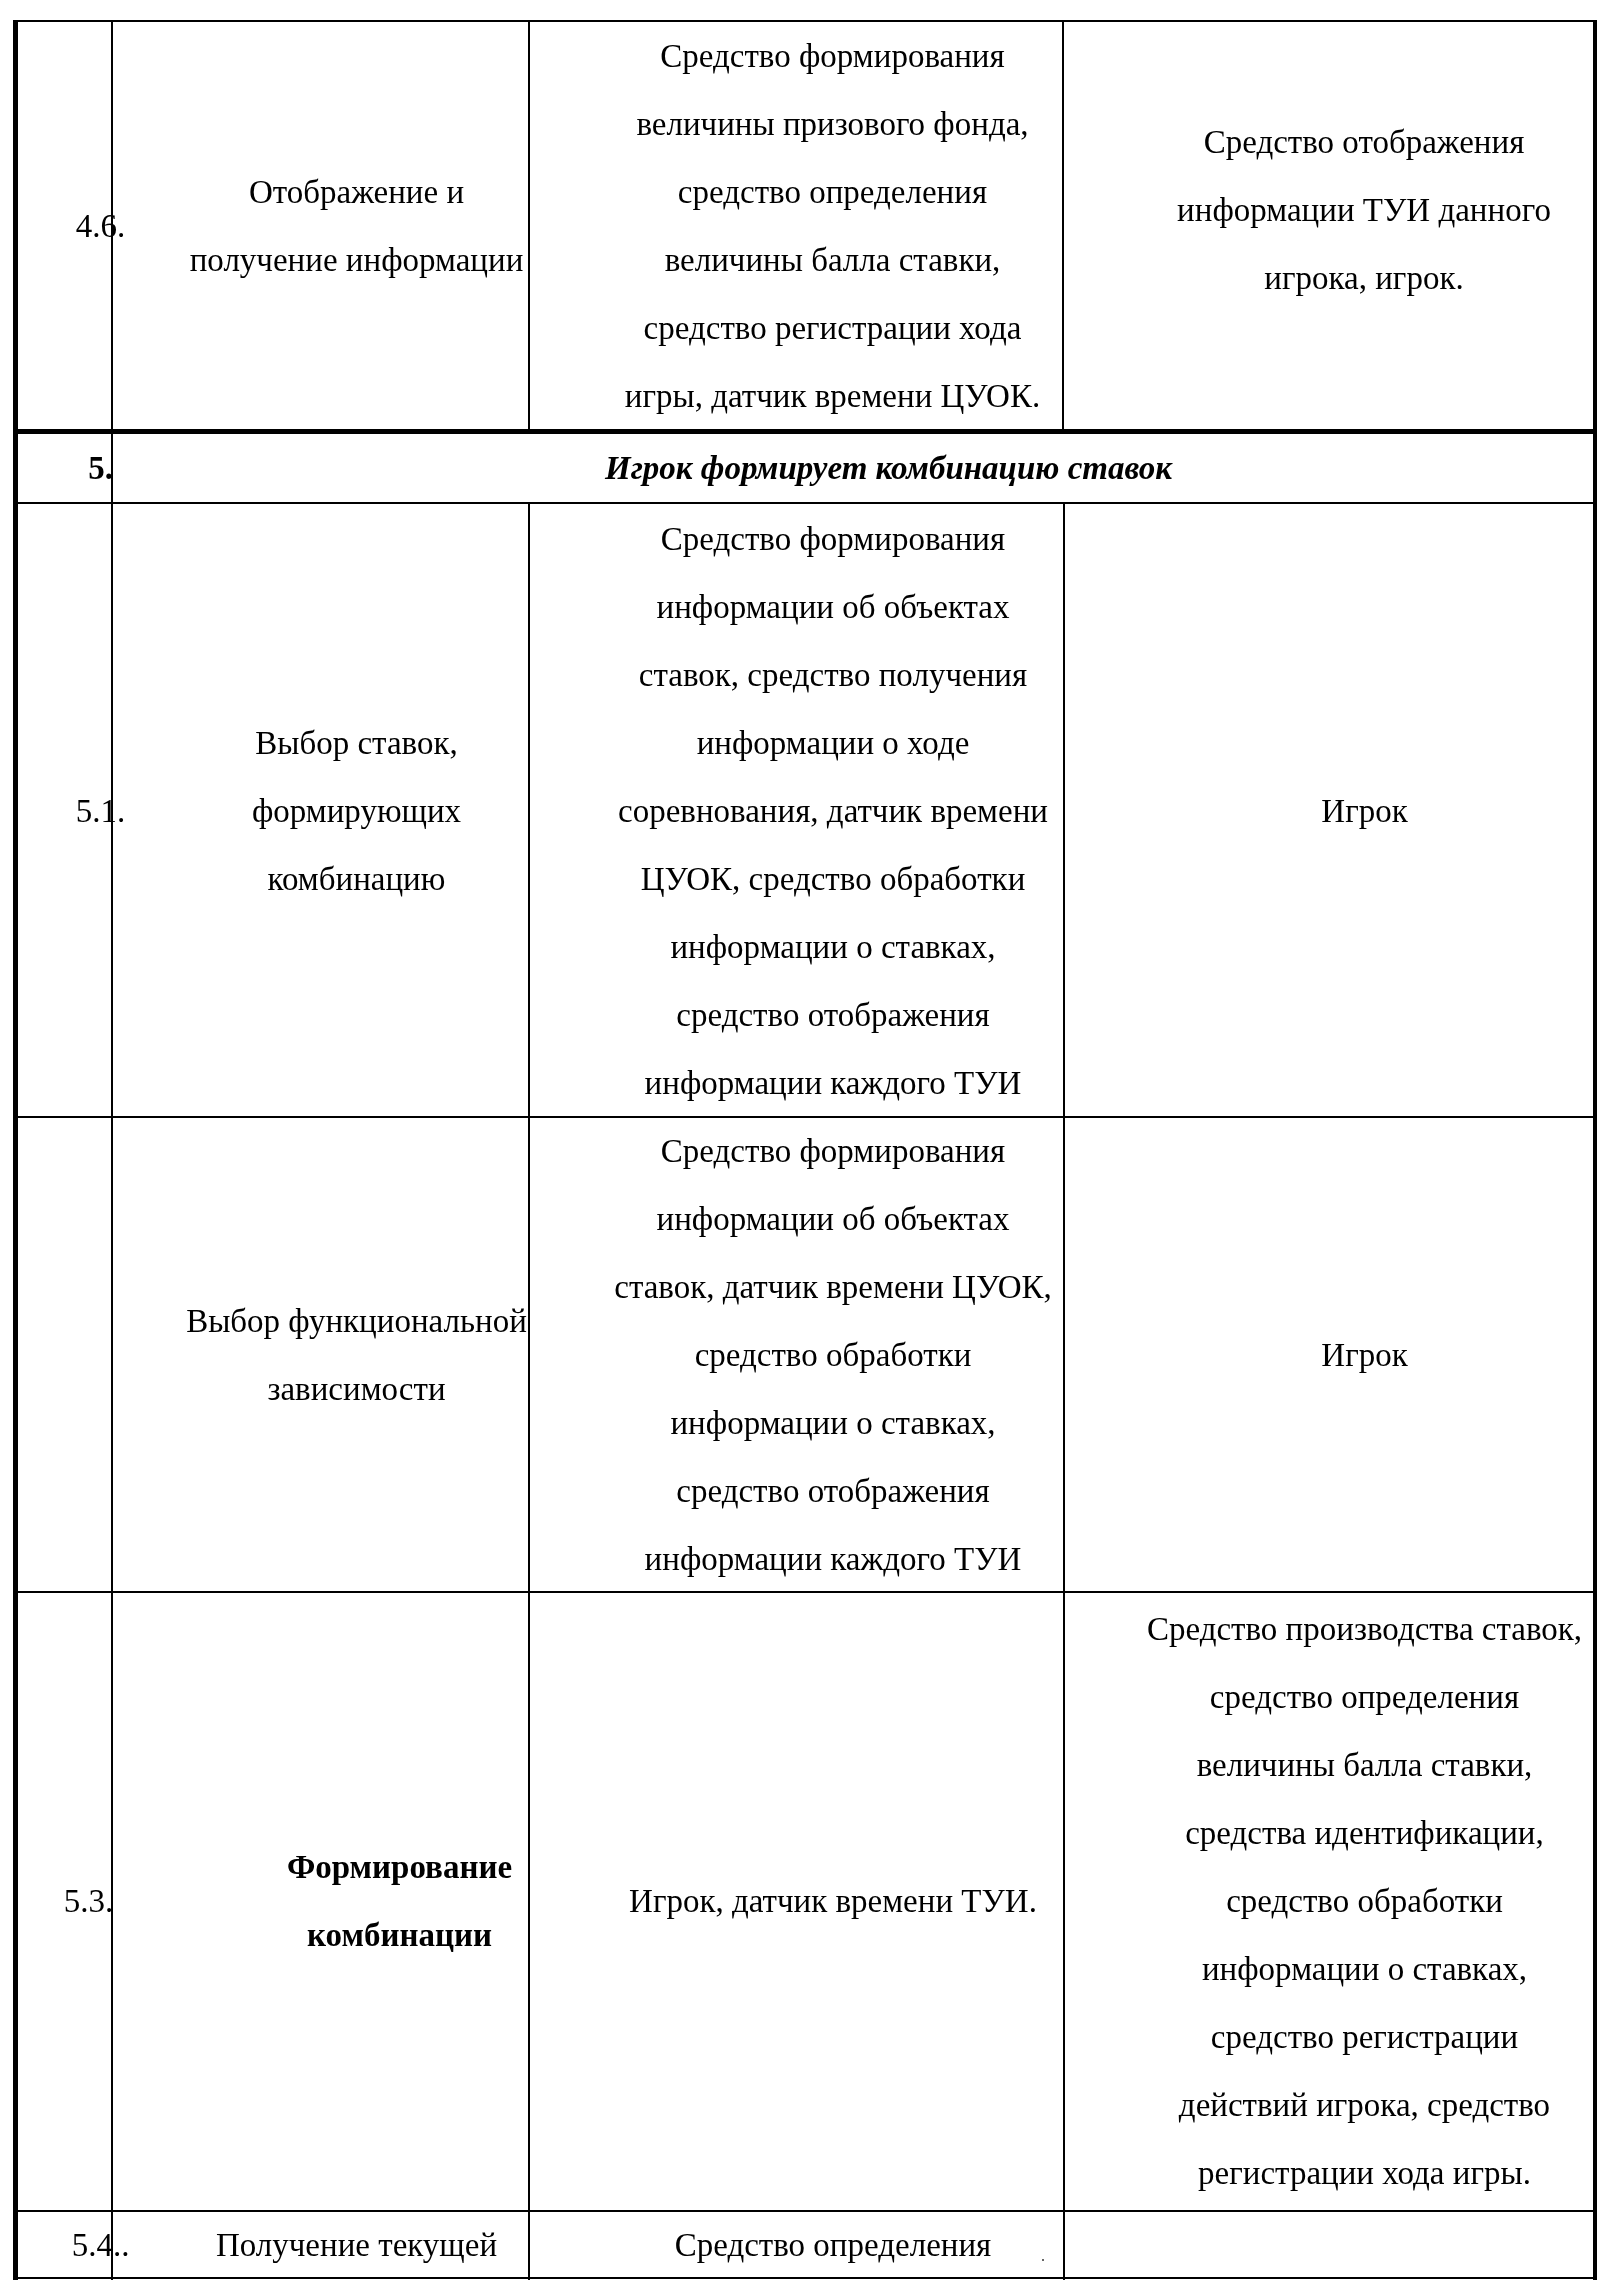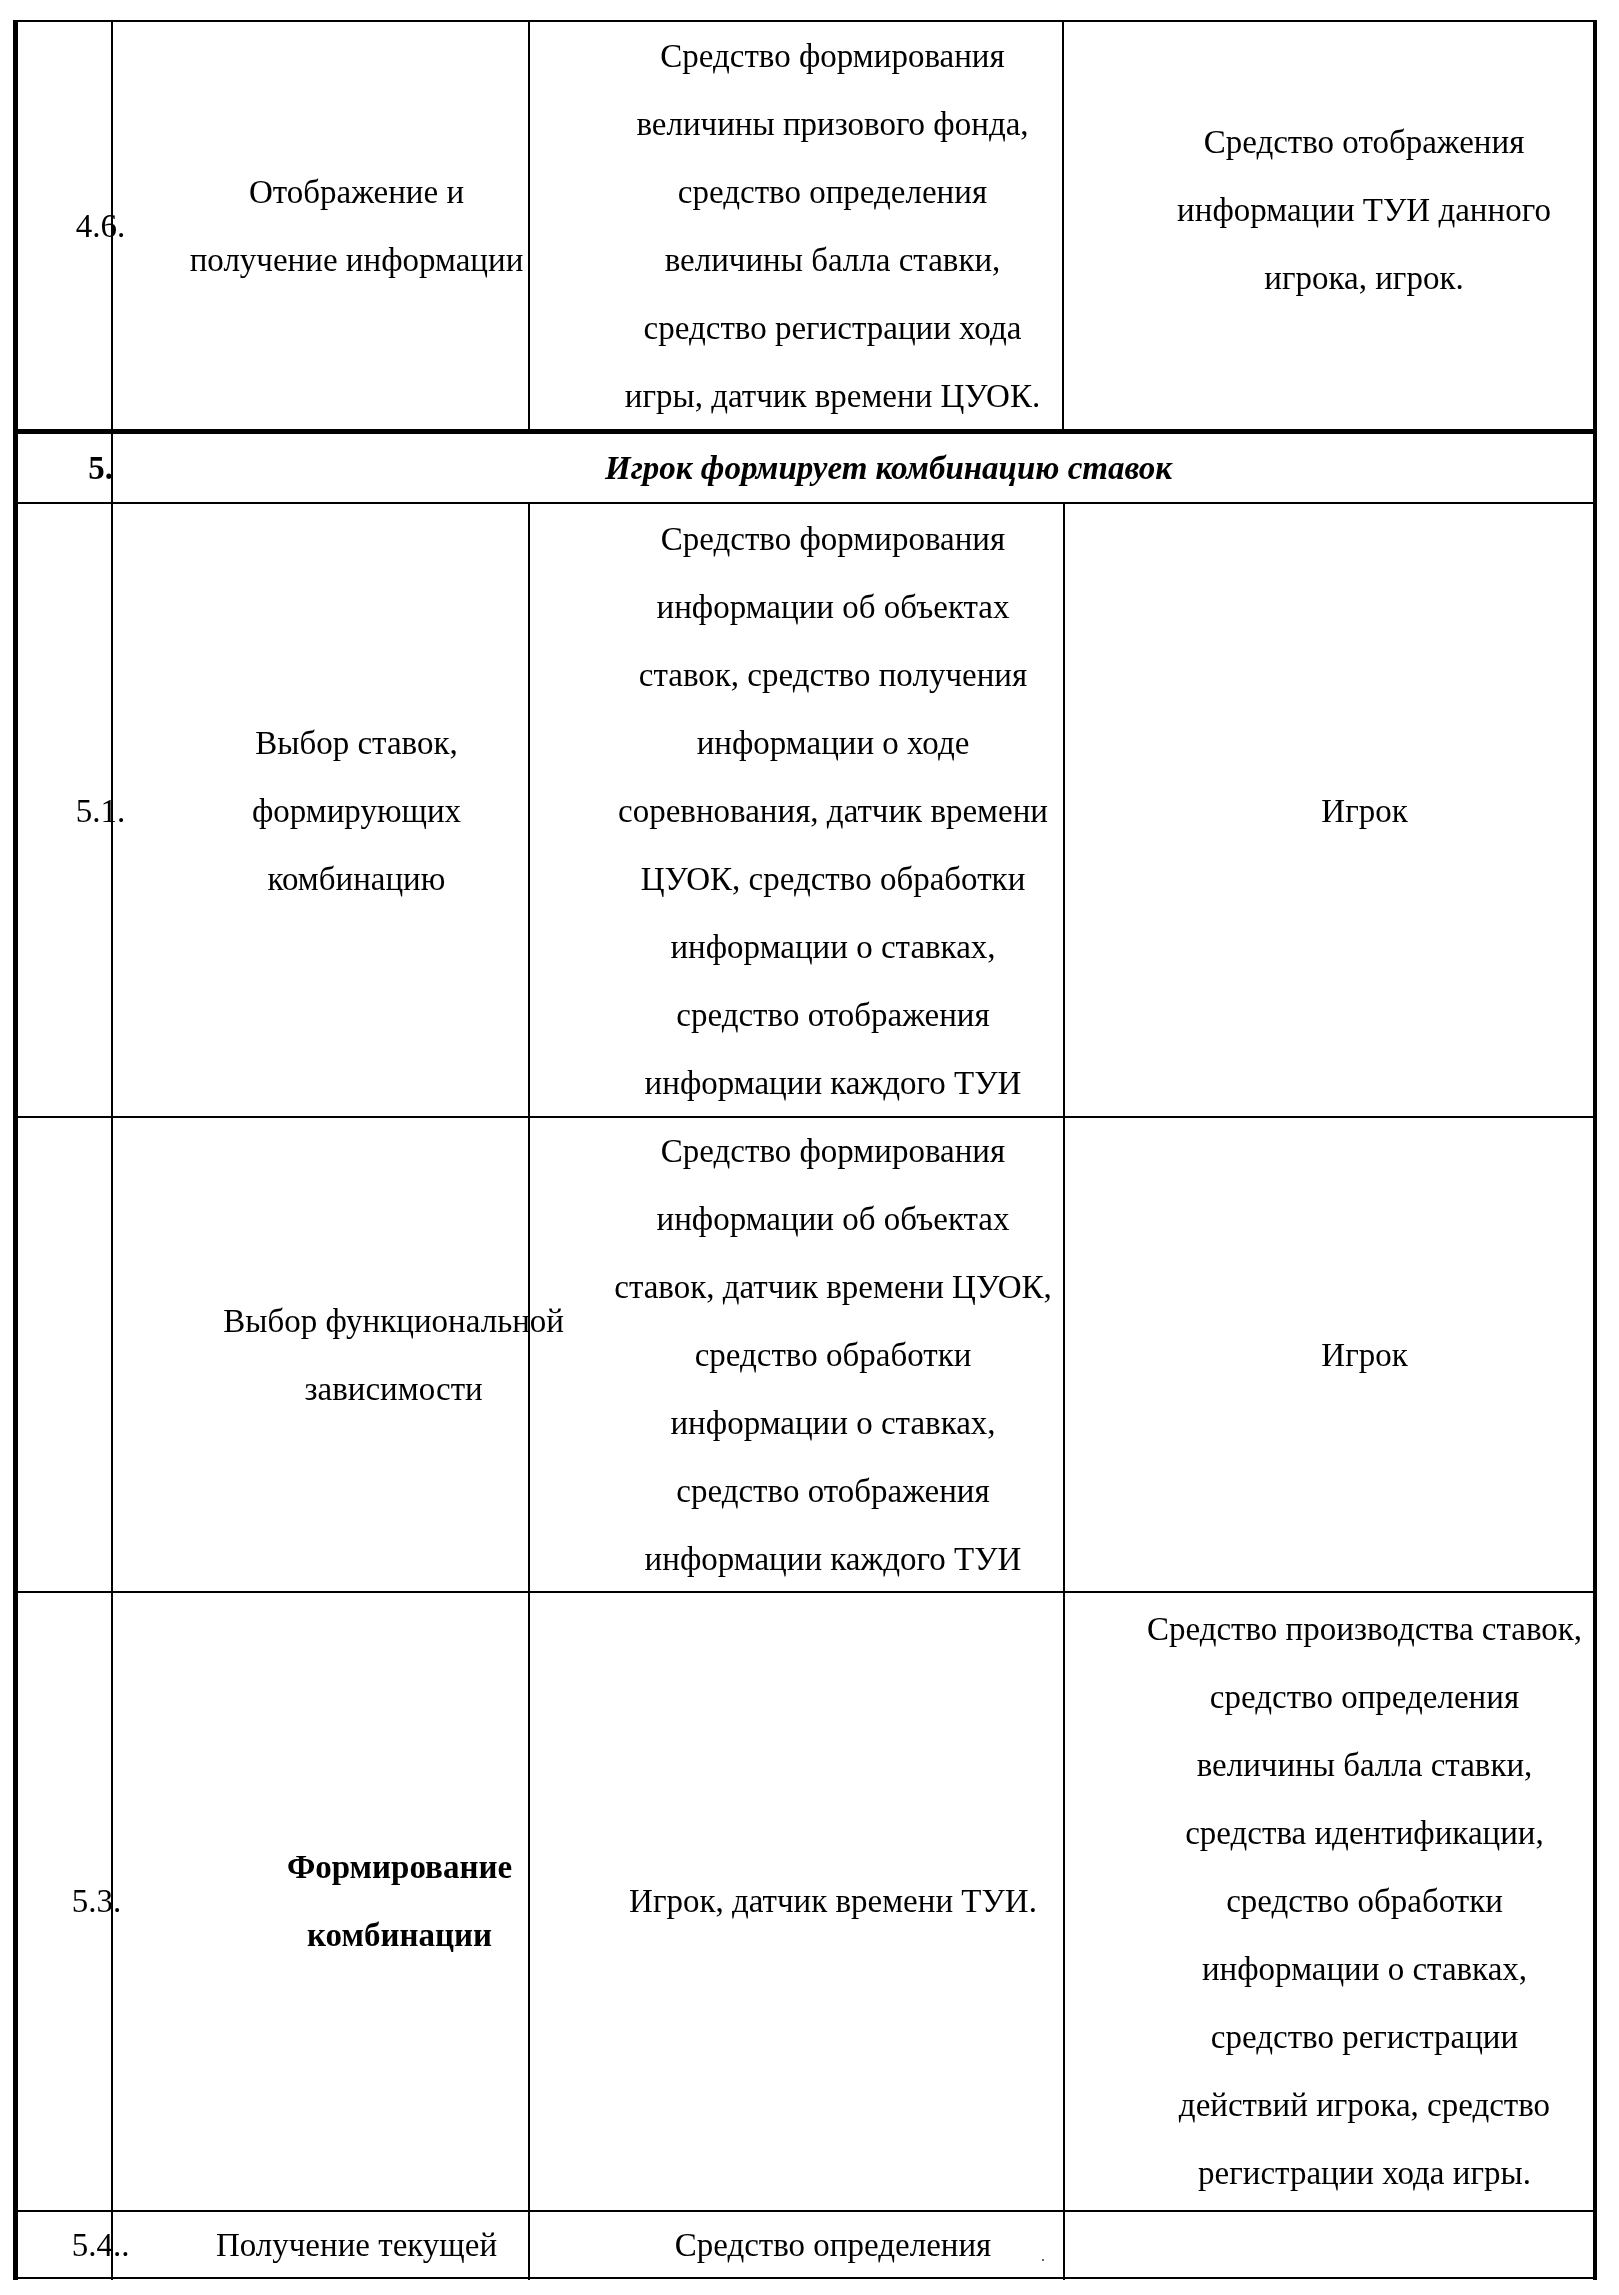--- a/index.html
+++ b/index.html
@@ -81,38 +81,38 @@
 соревнования, датчик времени
 ЦУОК, средство обработки
 информации о ставках,
 средство отображения
 информации каждого ТУИ</span>
   </div>
   <div class="cell" style="left:1065px; top:505px; width:527px; height:612px;">
     <span class="txt">Игрок</span>
   </div>
 
-  <div class="cell" style="left:113px; top:1119px; width:415px; height:472px;justify-content:flex-end;">
+  <div class="cell" style="left:113px; top:1119px; width:415px; height:472px;">
     <span class="txt">Выбор функциональной
 зависимости</span>
   </div>
   <div class="cell" style="left:531px; top:1119px; width:532px; height:472px;">
     <span class="txt">Средство формирования
 информации об объектах
 ставок, датчик времени ЦУОК,
 средство обработки
 информации о ставках,
 средство отображения
 информации каждого ТУИ</span>
   </div>
   <div class="cell" style="left:1065px; top:1119px; width:527px; height:472px;">
     <span class="txt">Игрок</span>
   </div>
 
-  <div class="cell num" style="left:26px; top:1593px; width:69px; height:616px;">
+  <div class="cell num" style="left:18px; top:1593px; width:69px; height:616px;">
     <span class="txt">5.3.</span>
   </div>
   <div class="cell" style="left:113px; top:1593px; width:501px; height:616px;font-weight:bold;">
     <span class="txt">Формирование
 комбинации</span>
   </div>
   <div class="cell" style="left:531px; top:1593px; width:532px; height:616px;">
     <span class="txt">Игрок, датчик времени ТУИ.</span>
   </div>
   <div class="cell" style="left:1065px; top:1593px; width:527px; height:616px;">

